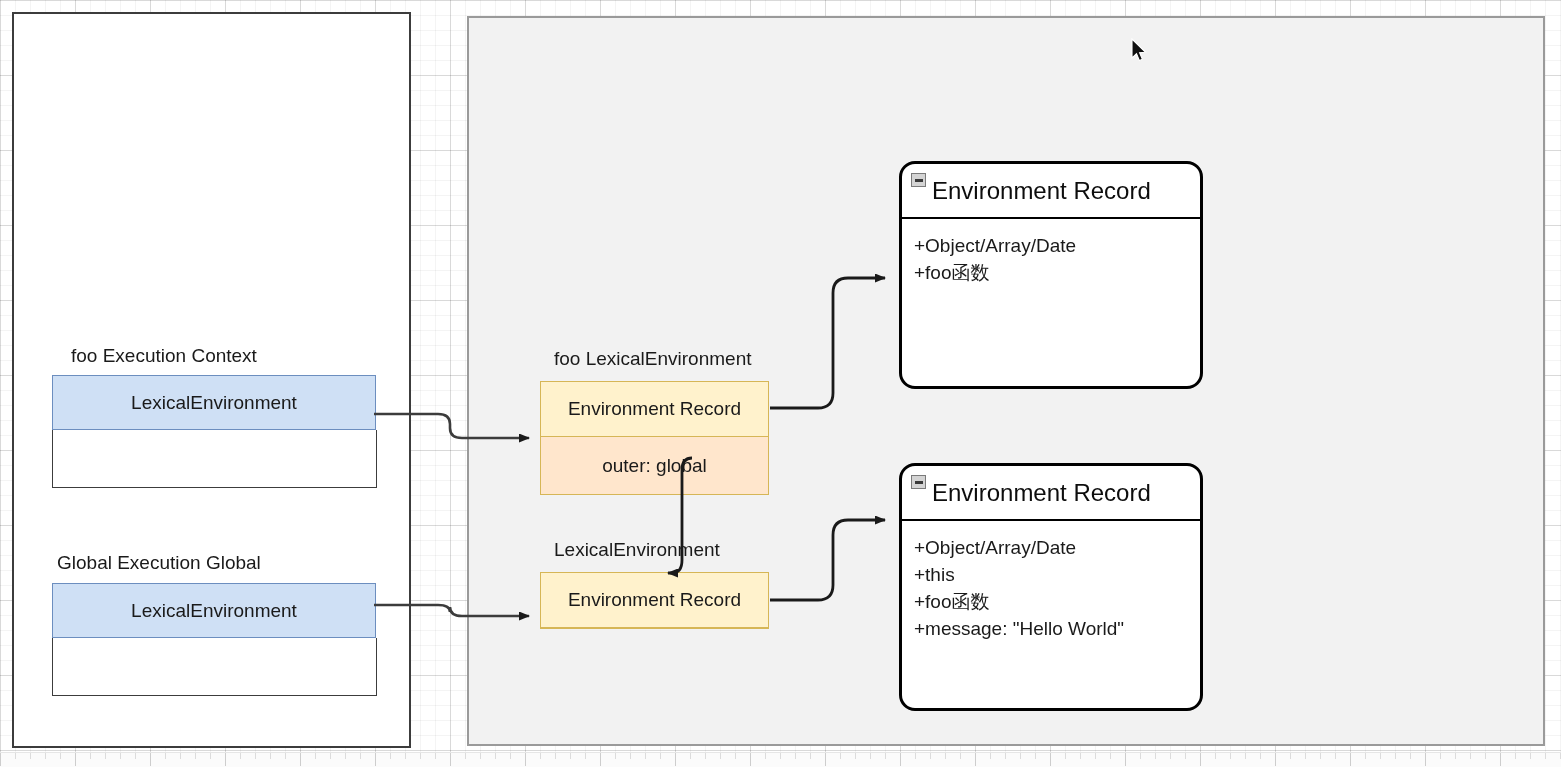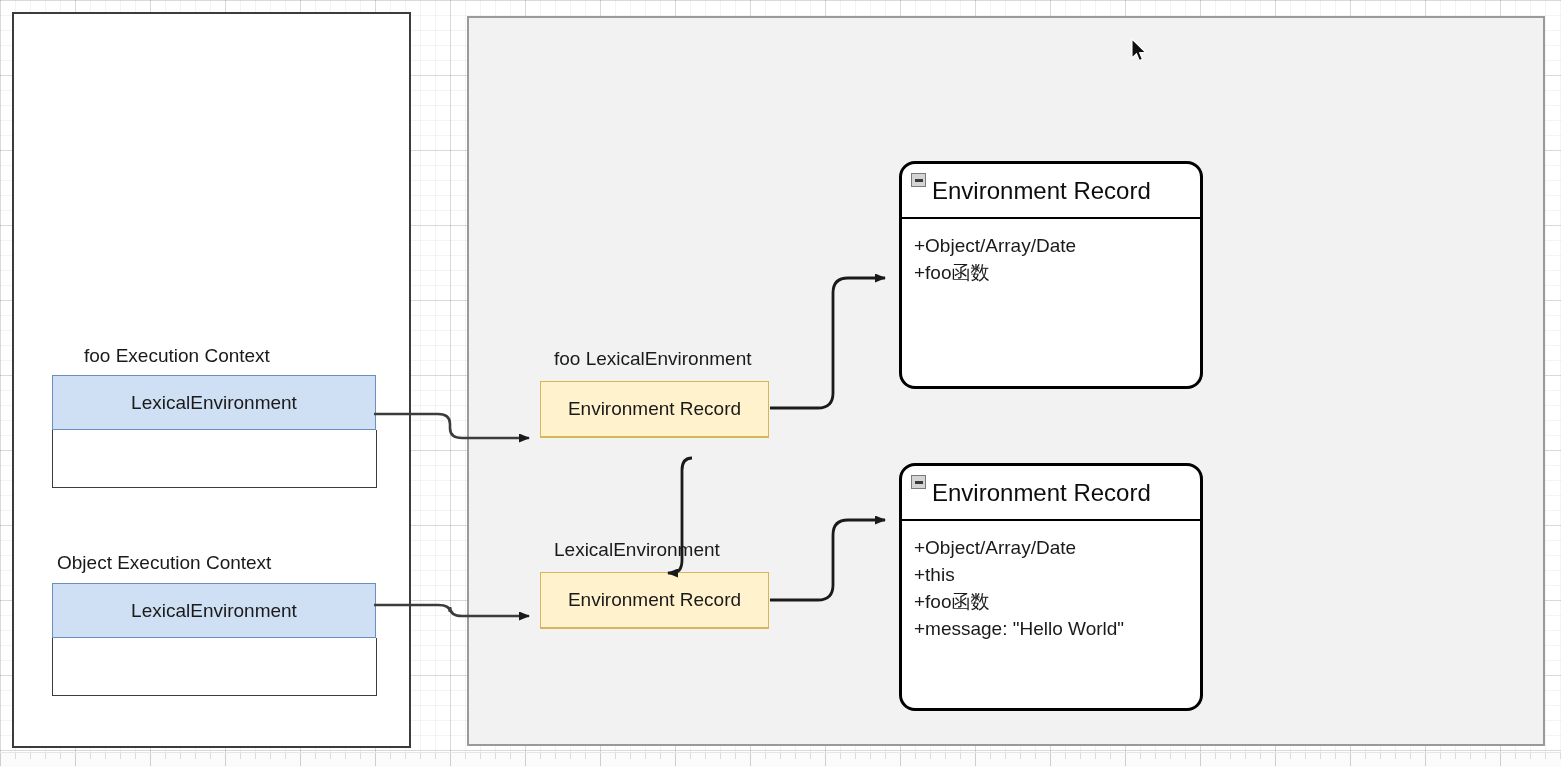--- a/index.html
+++ b/index.html
@@ -192,41 +192,42 @@
     pointer-events: none;
   }
 </style>
 </head>
 <body>
 
 <div id="canvas">
 
   <div class="panel" id="left-panel">
 
-    <div class="caption" style="left:70px; top:331px;">foo Execution Context</div>
+    <div class="caption" style="left:57px; top:331px;">foo Execution Context</div>
 
     <div class="lexbox" style="left:38px; top:361px;">
       <div class="head">LexicalEnvironment</div>
       <div class="body"></div>
     </div>
 
-    <div class="caption" style="left:43px; top:538px;">Object Execution Context</div>
+    <div class="caption" style="left:43px; top:538px;">Global Execution Global</div>
 
     <div class="lexbox" style="left:38px; top:569px;">
       <div class="head">LexicalEnvironment</div>
       <div class="body"></div>
     </div>
   </div>
 
   <div class="panel" id="right-panel">
 
     <div class="caption" style="left:85px; top:330px;">foo LexicalEnvironment</div>
 
     <div class="envbox" style="left:71px; top:363px;">
       <div class="head">Environment Record</div>
+      <div class="body">outer: global</div>
     </div>
 
     <div class="caption" style="left:85px; top:521px;">LexicalEnvironment</div>
 
     <div class="envbox" style="left:71px; top:554px;">
       <div class="head">Environment Record</div>
     </div>
 
     <div class="umlbox" style="left:430px; top:143px; height:228px;">
       <div class="uml-head">

